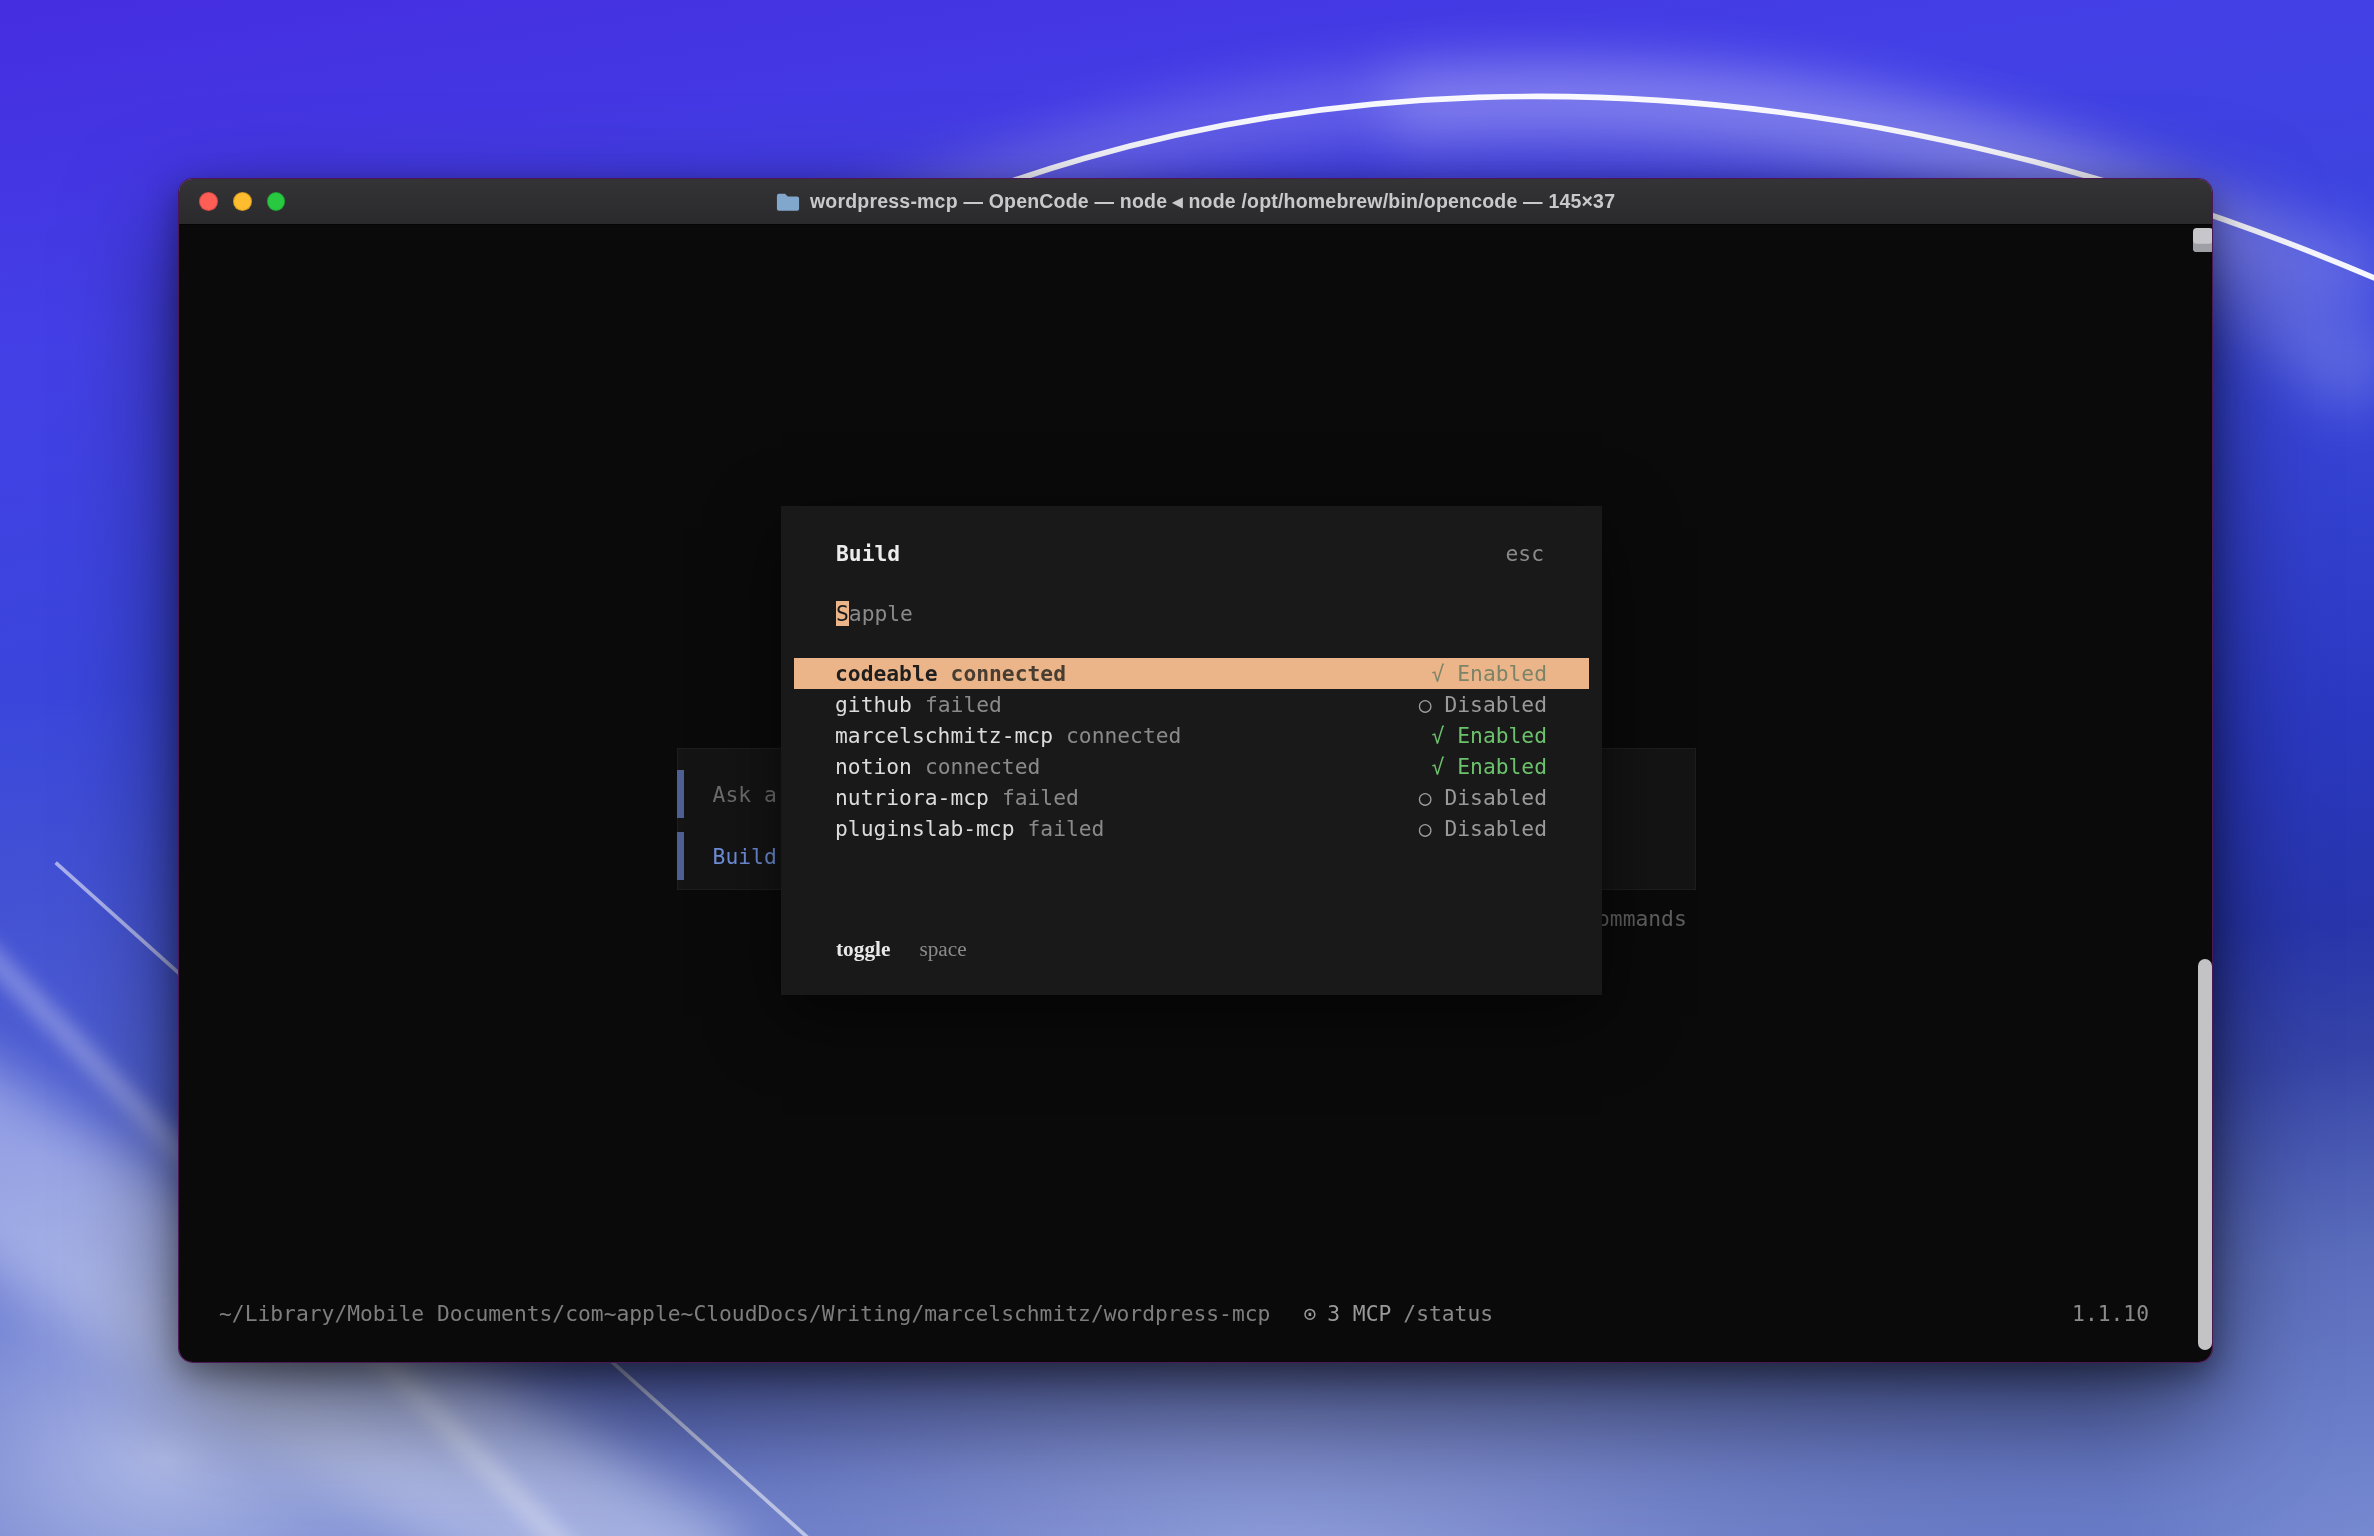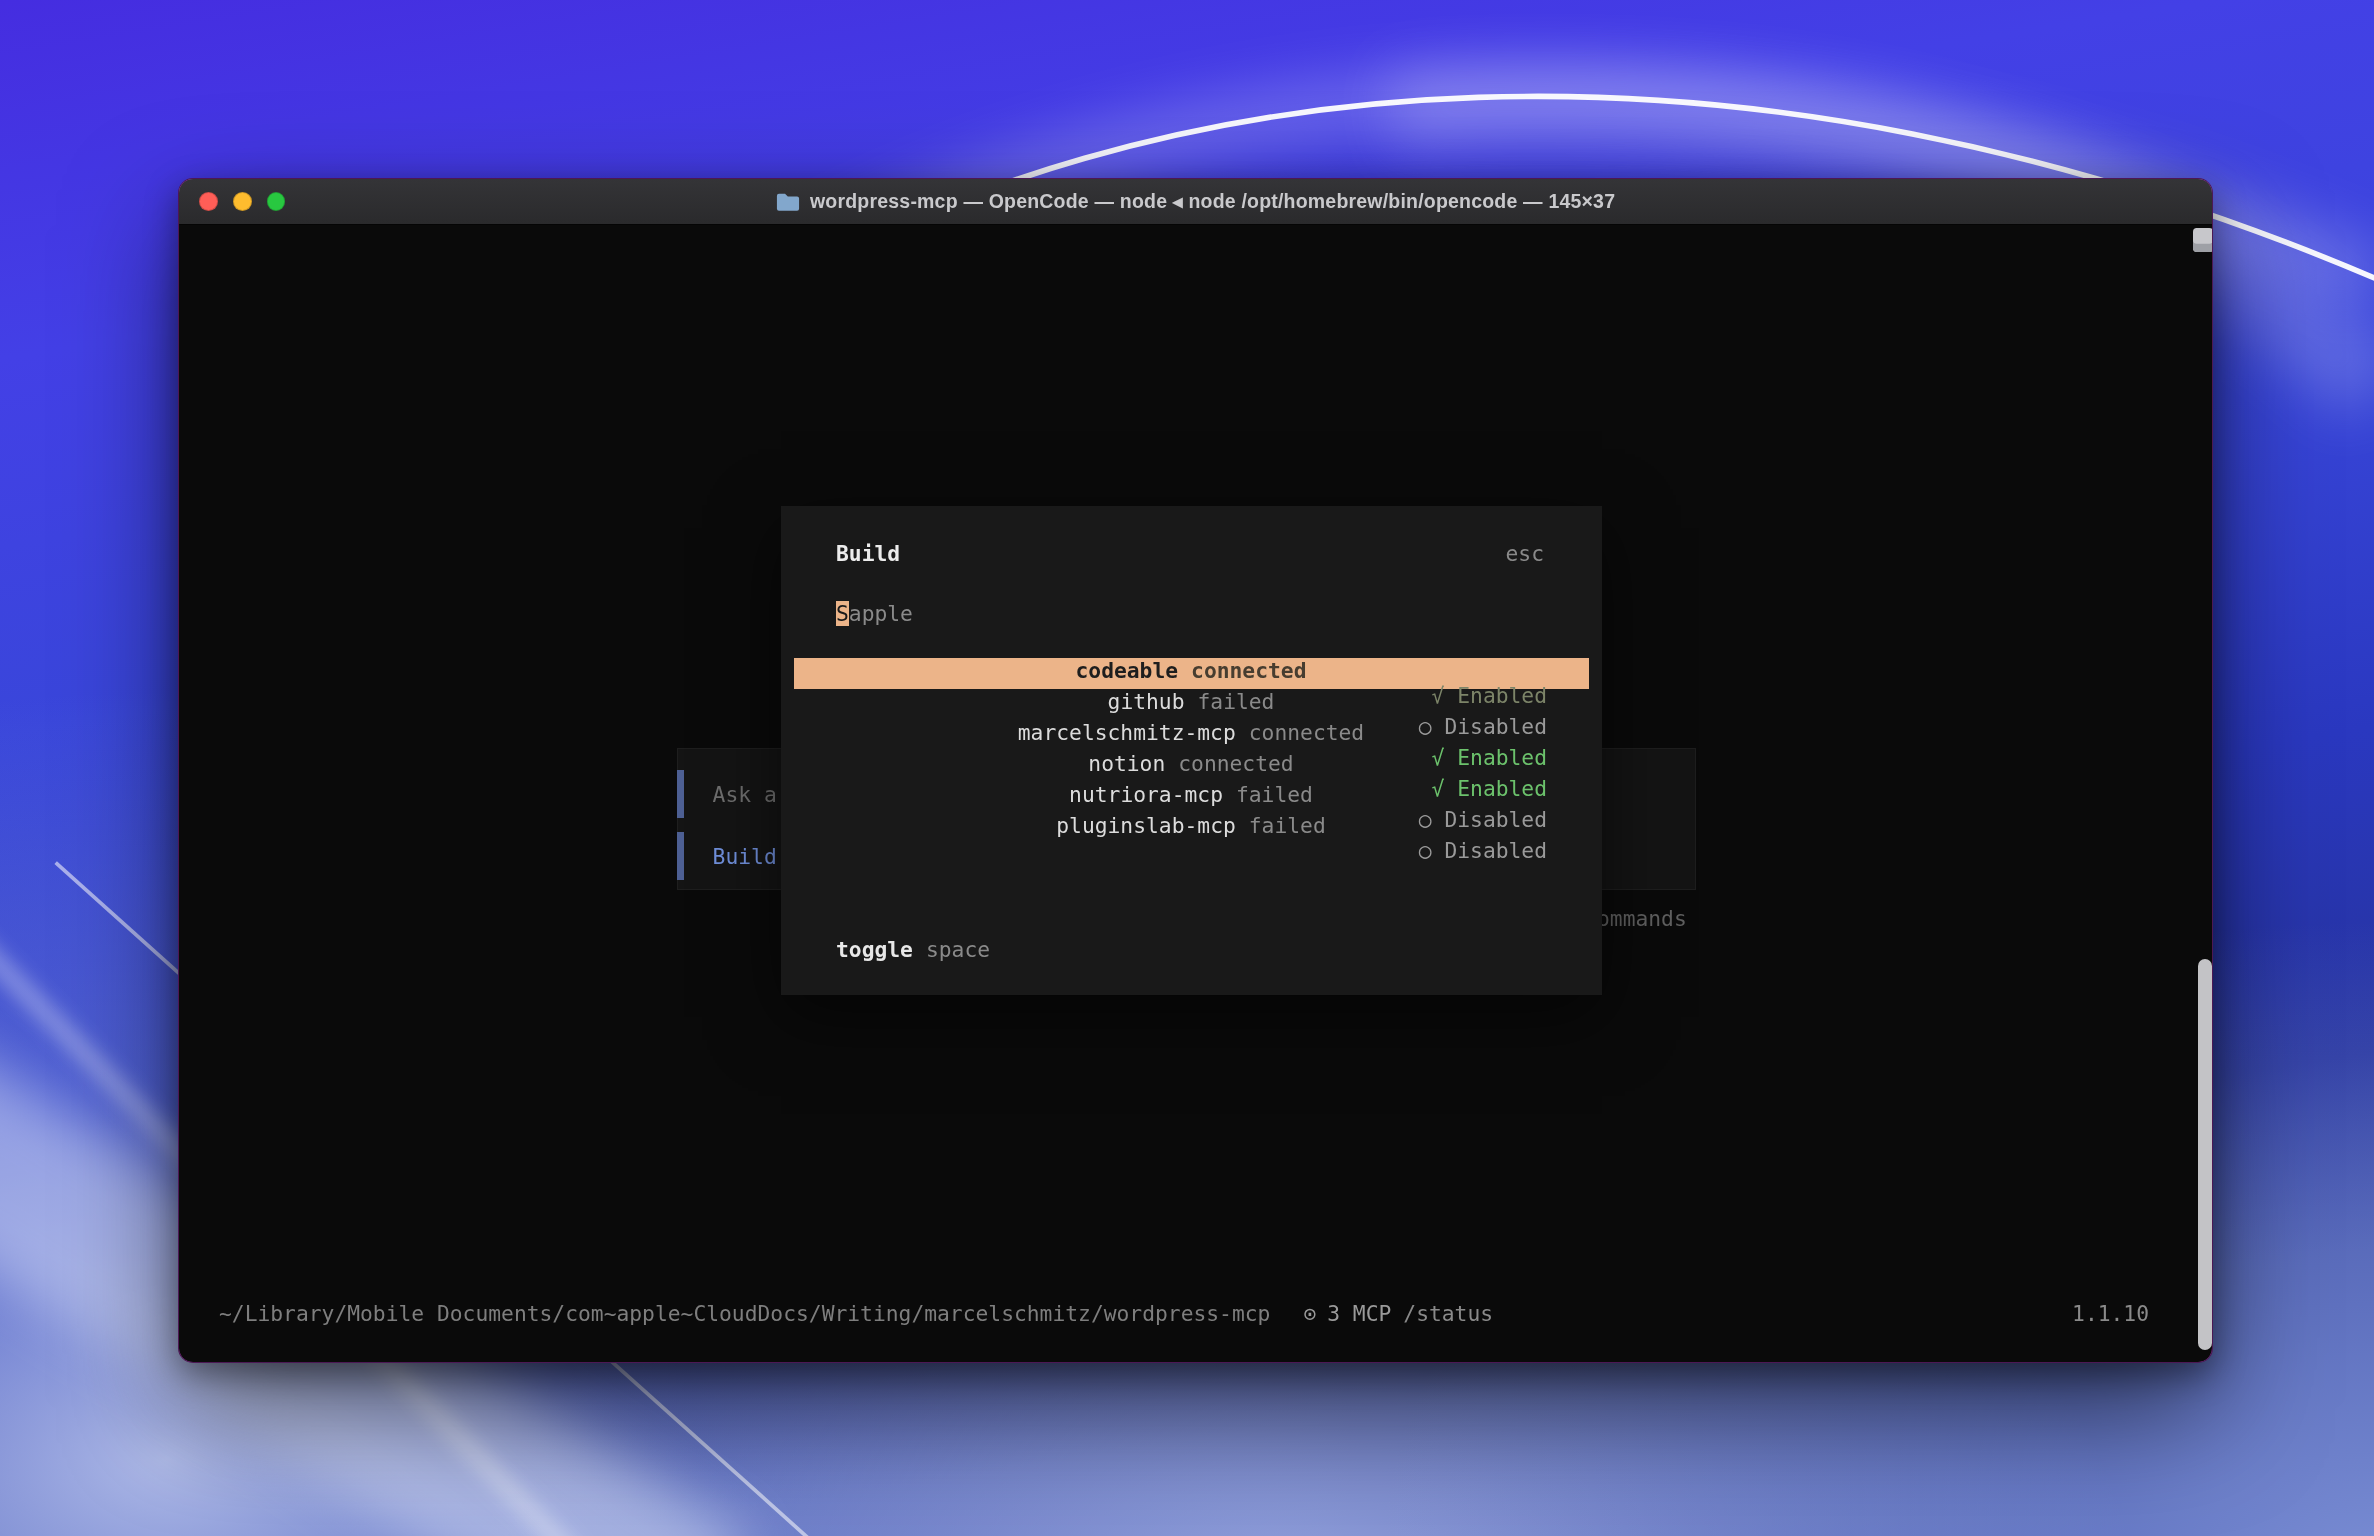--- a/index.html
+++ b/index.html
@@ -44,33 +44,33 @@
   .modal-header { position:absolute; top:32px; left:55px; right:58px;
     display:flex; justify-content:space-between; align-items:center; line-height:31px; }
   .modal-title { color:#ececec; font-weight:700; }
   .esc { color:#8a8a8a; }
 
   .search { position:absolute; top:92px; left:55px; right:58px; height:31px; display:flex; align-items:center; cursor:text; }
   .cursor { background:#ecb489; color:#191919; }
   .search .ph { color:#8a8a8a; }
 
   .mcp-list { position:absolute; top:152px; left:13px; right:13px; }
-  .mcp-row { height:31px; display:flex; align-items:center; padding:0 42px 0 41px; cursor:default;flex-direction:column; }
+  .mcp-row { height:31px; display:flex; align-items:center; padding:0 42px 0 41px; cursor:default; }
   .mcp-left { display:flex; align-items:baseline; }
   .mcp-name { color:#dcdcdc; }
   .mcp-status { color:#8a8a8a; margin-left:13px; }
   .mcp-state { margin-left:auto; }
   .mcp-row.enabled .mcp-state { color:#6cc26c; }
   .mcp-row.disabled .mcp-state { color:#9a9a9a; }
   .mcp-row.selected { background:#ecb489; }
   .mcp-row.selected .mcp-name { color:#1e1e1e; font-weight:700; }
   .mcp-row.selected .mcp-status { color:#473d30; font-weight:700; }
   .mcp-row.selected .mcp-state { color:#7c8468; }
 
-  .modal-footer { position:absolute; top:428px; left:55px; display:flex; gap:13px; line-height:31px; }
+  .modal-footer { position:absolute; top:428px; left:55px; display:flex; gap:29px; line-height:31px;font-family:Liberation Serif, serif; }
   .toggle-label { color:#e8e8e8; font-weight:700; }
   .toggle-key { color:#8a8a8a; }
 
   
   .statusbar { position:absolute; left:40px; right:63px; top:1073px; height:31px;
     display:flex; align-items:center; z-index:2; white-space:nowrap; }
   .sb-path { color:#7e7e7e; }
   .sb-mcp { margin-left:33px; color:#9a9a9a; display:flex; gap:11px; }
   .sb-cmd { margin-left:12px; color:#8a8a8a; }
   .sb-spacer { flex:1; }

